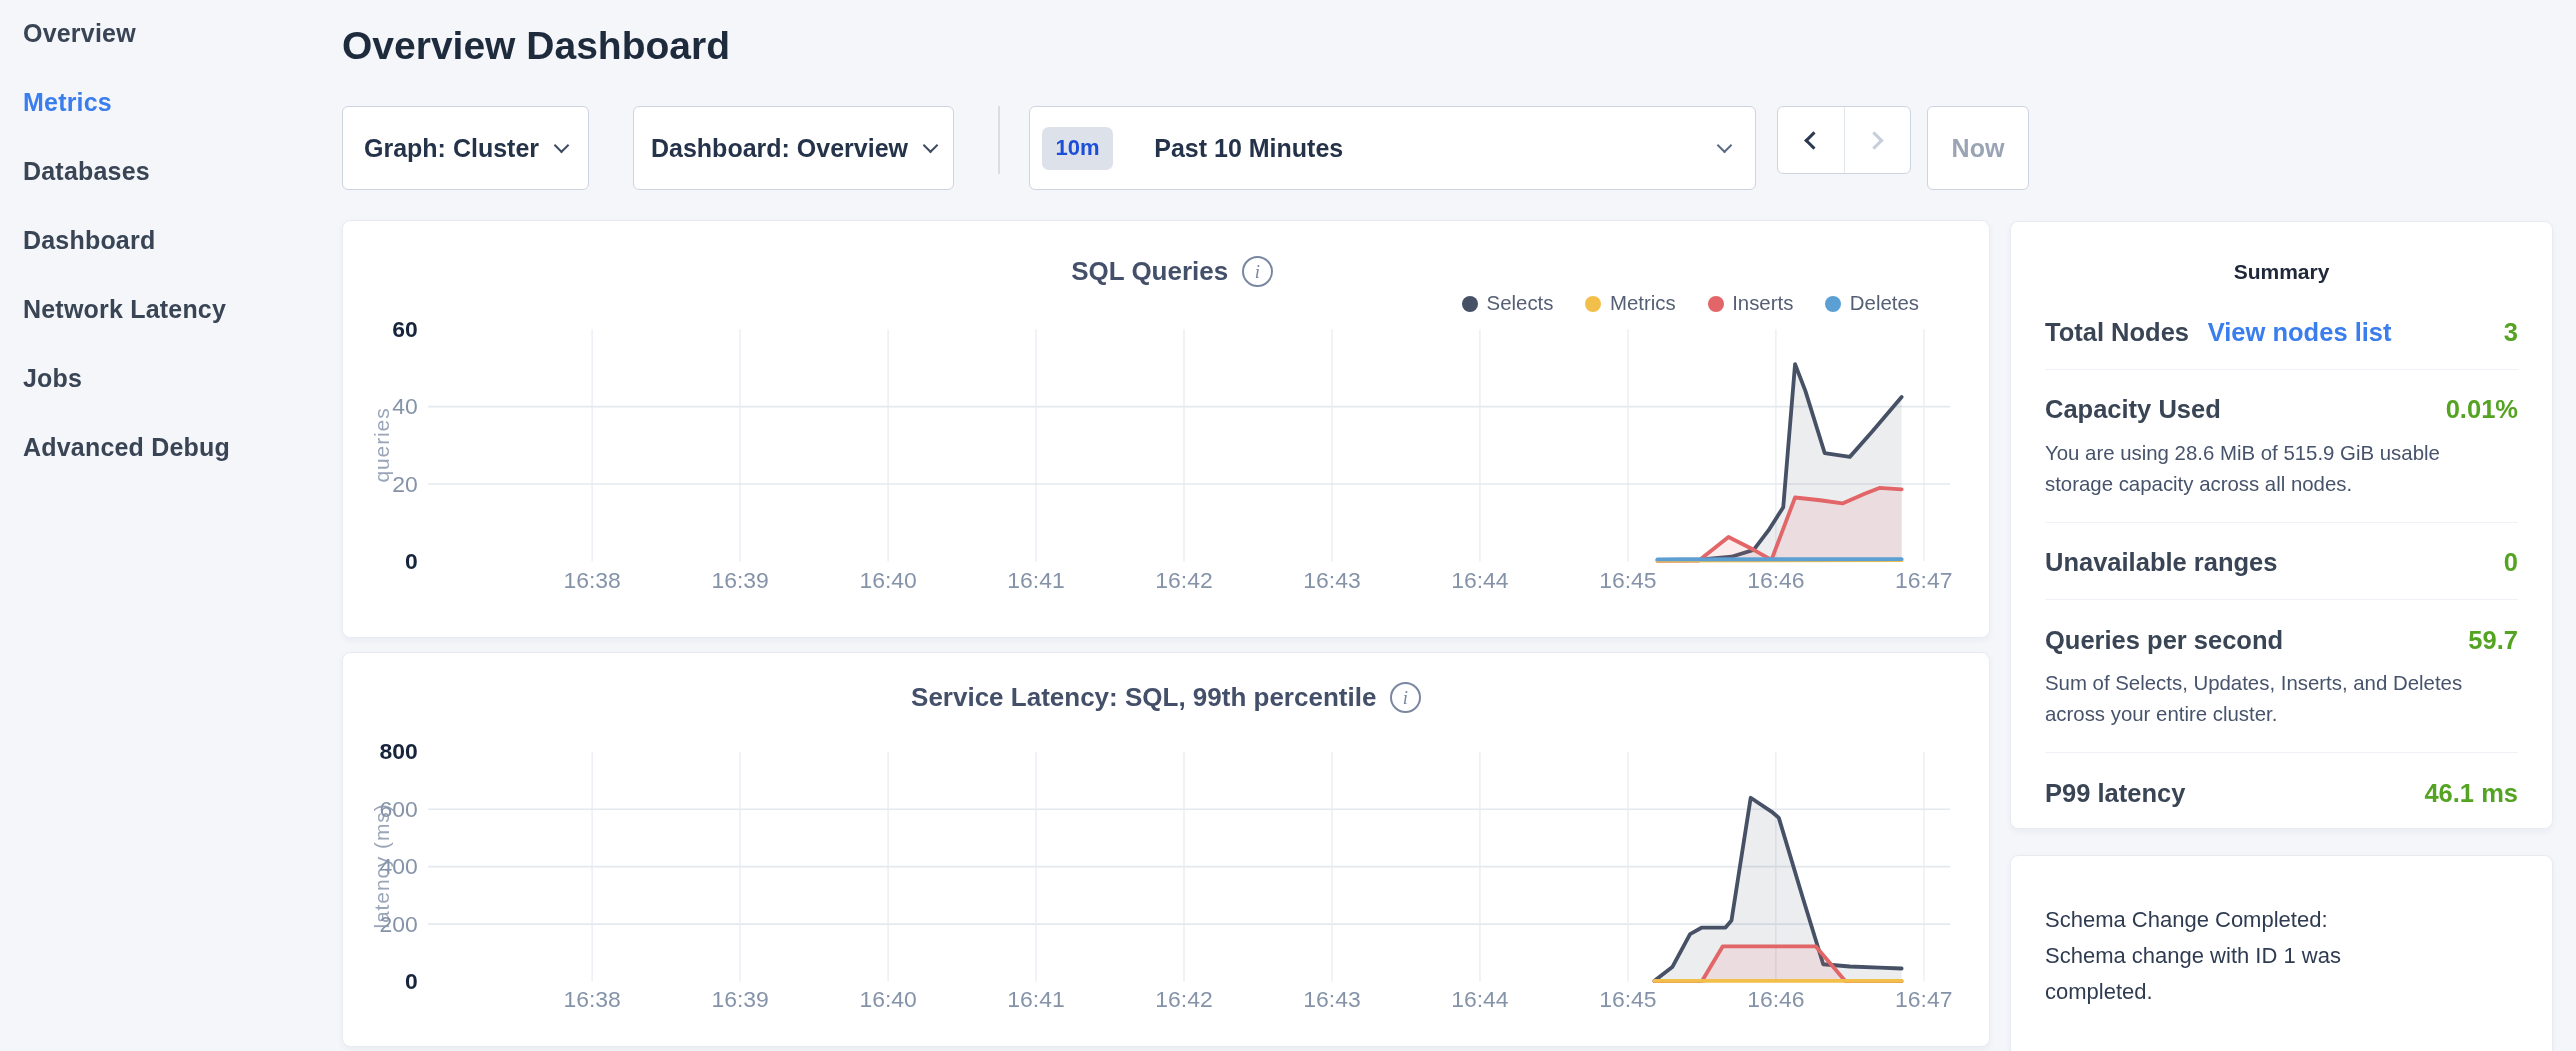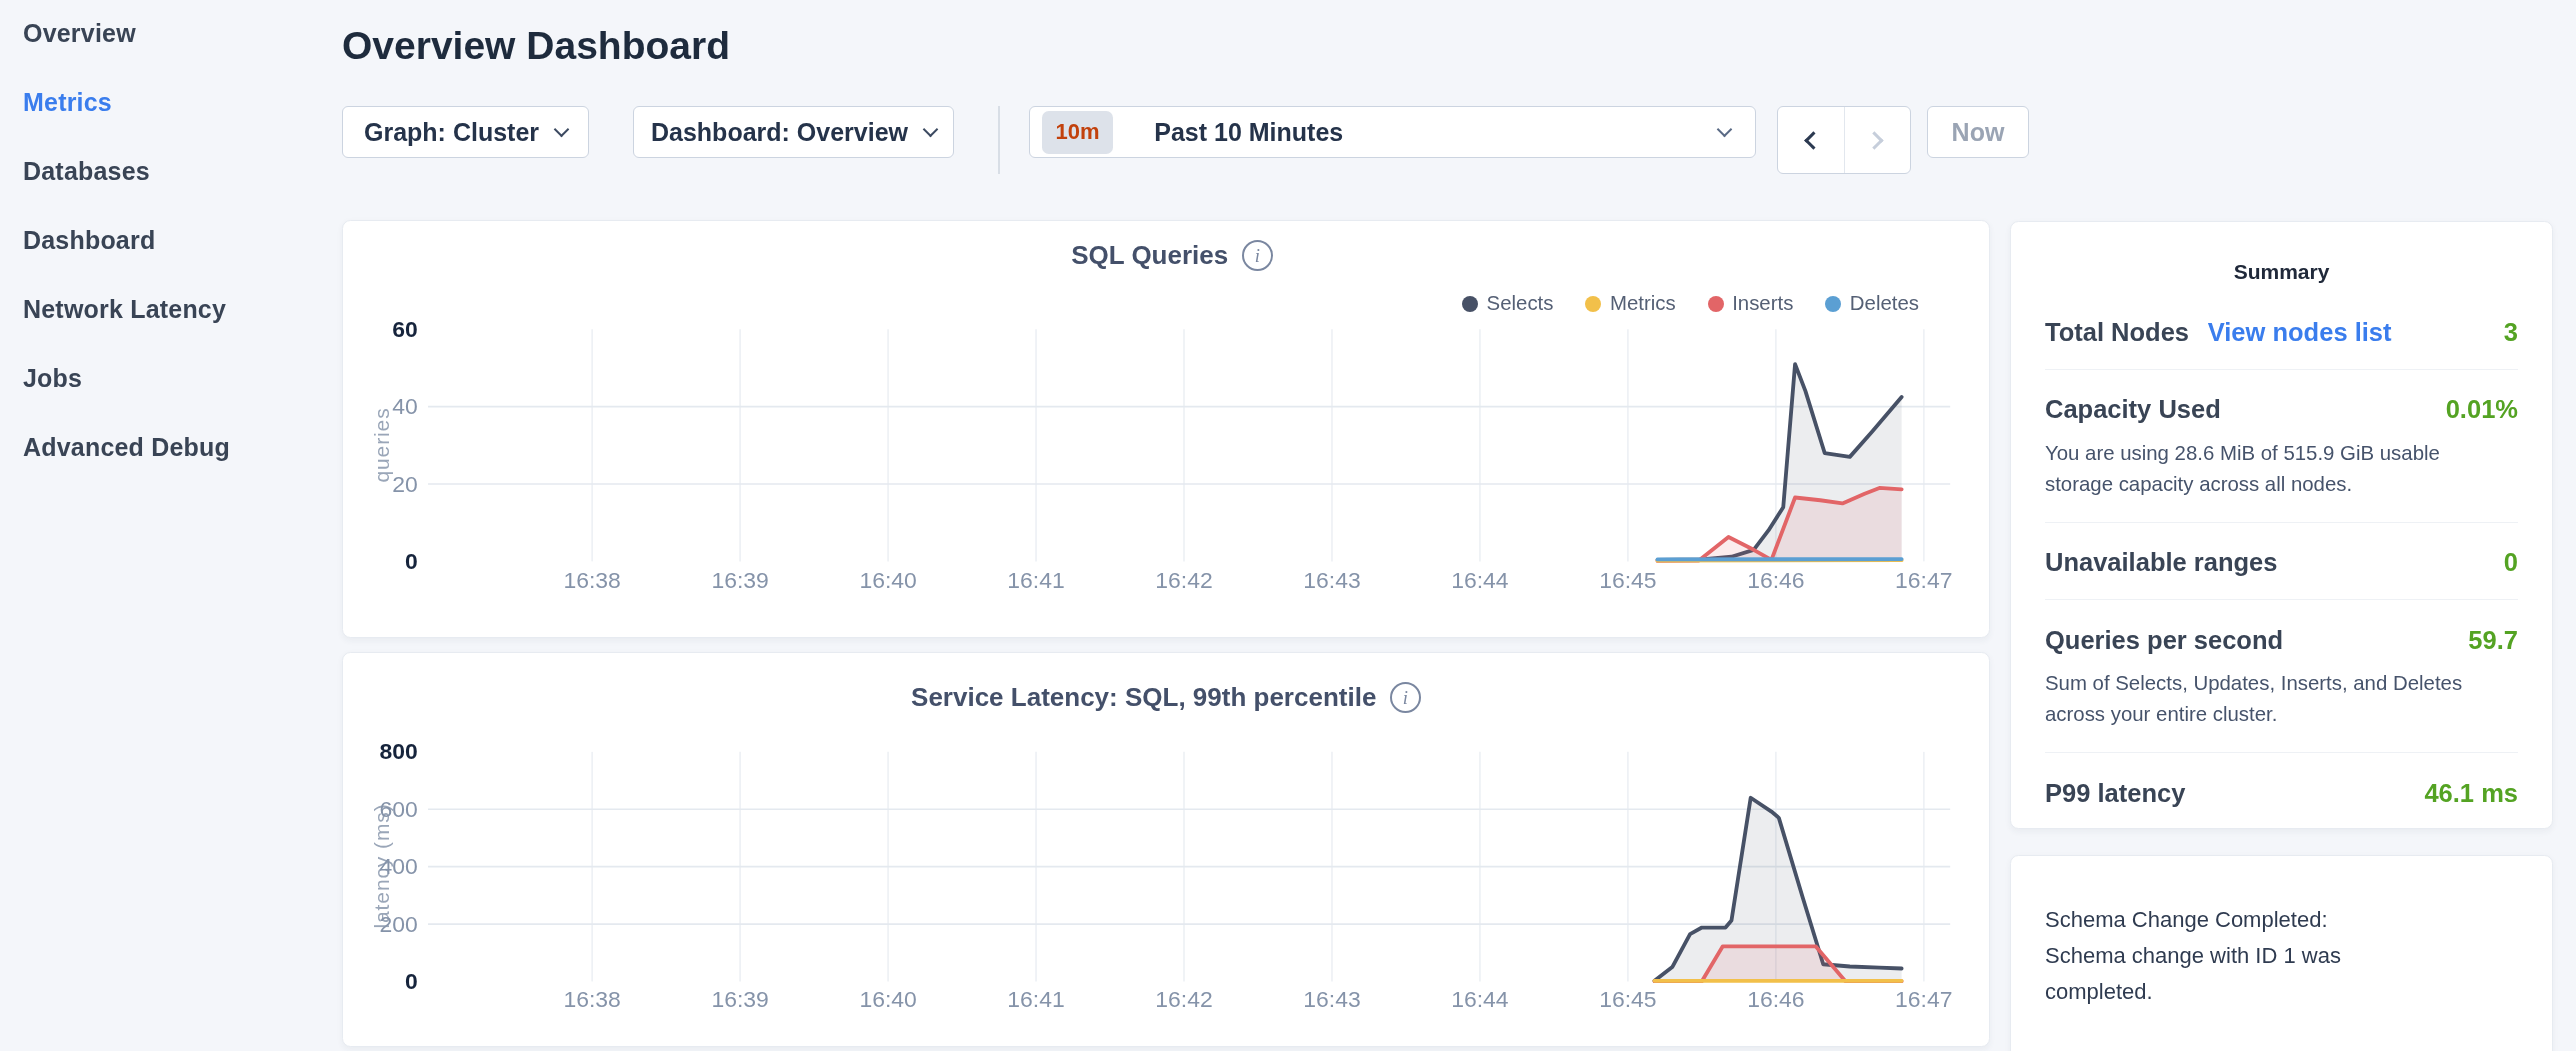--- a/index.html
+++ b/index.html
@@ -10,42 +10,42 @@
     font-family:"Liberation Sans", sans-serif;
     color:#394455;
   }
   
   .sidebar { position:absolute; left:23px; top:18.7px; display:flex; flex-direction:column; gap:40px; }
   .side-item { font-size:25px; font-weight:600; color:#394455; cursor:pointer; letter-spacing:0.2px; }
   .side-item.active { color:#3a7ded; }
   
   .page-title { position:absolute; left:342px; top:24px; font-size:39px; font-weight:600; color:#1e2b3d; }
   
-  .btn { position:absolute; top:106px; height:52px; background:#fff; border:1.7px solid #ccd4e0; border-radius:6px;
+  .btn { position:absolute; top:106px; height:84px; background:#fff; border:1.7px solid #ccd4e0; border-radius:6px;
          display:flex; align-items:center; justify-content:center; gap:17px; font-size:25px; font-weight:700; color:#25334a; cursor:pointer; }
   .dd-graph { left:342px; width:247px; }
   .dd-dash  { left:633px; width:321px; }
   .chev { width:11px; height:11px; border-right:2.6px solid #3c4a61; border-bottom:2.6px solid #3c4a61; transform:rotate(45deg); margin-top:-5.1px; }
   .v-divider { position:absolute; left:998px; top:106px; width:1.7px; height:68px; background:#d8dee6; }
   .timebox { left:1029px; width:727px; justify-content:flex-start; padding:0 25.5px 0 12px; }
-  .time-badge { background:#dde2ea; border-radius:6.8px; padding:8.5px 13.6px; font-size:22px; font-weight:700; color:#c2410c; }
+  .time-badge { background:#dde2ea; border-radius:6.8px; padding:8.5px 13.6px; font-size:22px; font-weight:700; color:#1d4ed8; }
   .time-label { margin-left:24px; flex:1; text-align:left; }
   .timebox .chev { border-color:#5a6a85; }
   .arrow-group { position:absolute; left:1777px; top:106px; width:134px; height:68px; background:#fff; border:1.7px solid #ccd4e0; border-radius:6px; display:flex; }
   .arrow-cell { flex:1; display:flex; align-items:center; justify-content:center; cursor:pointer; }
   .arrow-cell + .arrow-cell { border-left:1.7px solid #e2e7ee; }
   .chev-left  { width:12.8px; height:12.8px; border-left:3.4px solid #2c3a51; border-bottom:3.4px solid #2c3a51; transform:rotate(45deg); margin-left:5.1px; }
   .chev-right { width:12.8px; height:12.8px; border-right:3.4px solid #c6cedb; border-top:3.4px solid #c6cedb; transform:rotate(45deg); margin-right:5.1px; }
   .now-btn { left:1927px; width:102px; color:#9aa4b4; }
   
   .card { position:absolute; background:#fff; border:1.7px solid #e7ebf1; border-radius:8.5px; box-shadow:0 2.6px 6.8px rgba(40,50,70,.05); }
   .chart-card0 { left:342px; top:220px; width:1648px; height:418px; }
   .chart-card1 { left:342px; top:652px; width:1648px; height:395px; }
   .chart-title-row { position:absolute; left:0; right:0; display:flex; align-items:center; justify-content:center; gap:13.6px; }
-  .chart-card0 .chart-title-row { top:19px;padding-left:12px; }
+  .chart-card0 .chart-title-row { top:35px;padding-left:12px; }
   .chart-card1 .chart-title-row { top:29px; }
   .chart-title { font-size:26px; font-weight:700; color:#44506a; }
   .info-icon { width:31px; height:31px; border:2.6px solid #7a87a0; border-radius:50%; color:#7a87a0;
                display:flex; align-items:center; justify-content:center; font-size:18.7px; font-style:italic;
                font-family:"Liberation Serif", serif; cursor:pointer; }
   .legend { position:absolute; right:70px; display:flex; gap:32px; align-items:center; }
   .chart-card0 .legend { top:71px; }
   .chart-card1 .legend { top:68px; }
   .legend-item { display:flex; align-items:center; gap:8.5px; font-size:20.4px; color:#556075; }
   .legend-dot { width:16px; height:16px; border-radius:50%; }

